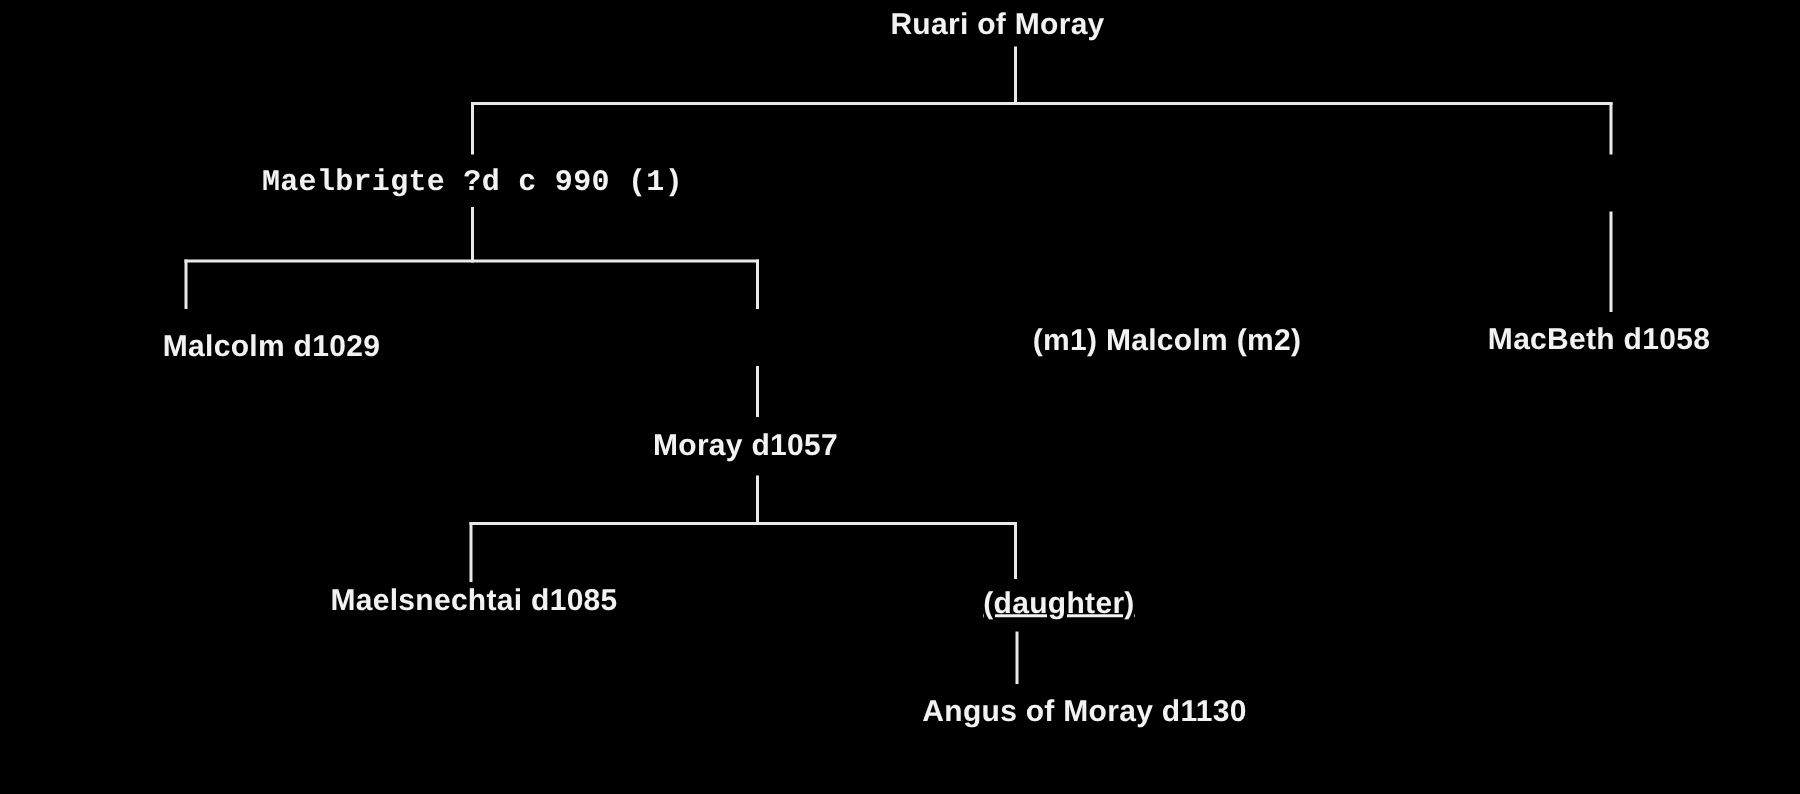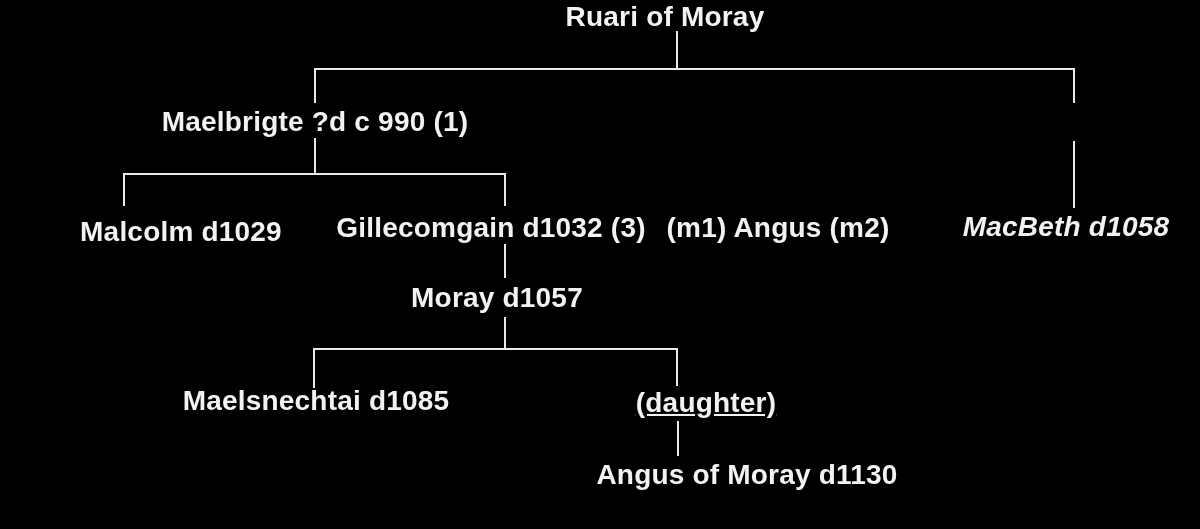--- a/index.html
+++ b/index.html
@@ -12,53 +12,52 @@
     position:relative;
     width:1200px;height:529px;
     background:var(--background);
     overflow:hidden;
     font-family:"Liberation Sans", sans-serif;
   }
   .node{
     position:absolute;
     transform:translate(-50%,-50%);
     color:var(--text);
-    font-size:28px;
+    font-size:20px;
     font-weight:600;
     letter-spacing:0.2px;
     white-space:nowrap;
     text-align:center;
   }
   .connector{
     position:absolute;
     background:var(--line);
   }
   .h-line{height:2px;}
   .v-line{width:2px;}
 </style>
 </head>
 <body>
 
 <div id="canvas">
 
   <div class="node" style="left:665px;top:17px;">Ruari of Moray</div>
 
-  <div class="node" style="left:315px;top:122px;">Maelbrigte ?d c 990 (1)</div>
+  <div class="node" style="left:315px;top:122px;font-family:Liberation Mono, monospace;">Maelbrigte ?d c 990 (1)</div>
 
   <div class="node" style="left:158px;top:232px;padding-left:46px;">Malcolm d1029</div>
-  <div class="node" style="left:491px;top:228px;">Gillecomgain d1032 (3)</div>
-  <div class="node" style="left:778px;top:228px;">(m1) Angus (m2)</div>
-  <div class="node" style="left:1066px;top:227px;font-style:italic;">MacBeth d1058</div>
+  <div class="node" style="left:778px;top:228px;">(m1) Malcolm (m2)</div>
+  <div class="node" style="left:1066px;top:227px;">MacBeth d1058</div>
 
   <div class="node" style="left:497px;top:298px;">Moray d1057</div>
 
   <div class="node" style="left:316px;top:401px;text-align:center;">Maelsnechtai d1085</div>
   <div class="node" style="left:706px;top:403px;text-decoration:underline;">(daughter)</div>
 
-  <div class="node" style="left:747px;top:475px;text-align:center;">Angus of Moray d1130</div>
+  <div class="node" style="left:723px;top:475px;text-align:center;">Angus of Moray d1130</div>
 
   <div class="connector v-line" style="left:676px;top:31px;height:38px;"></div>
   <div class="connector h-line" style="left:314px;top:68px;width:761px;"></div>
   <div class="connector v-line" style="left:314px;top:68px;height:35px;"></div>
   <div class="connector v-line" style="left:1073px;top:68px;height:35px;"></div>
 
   <div class="connector v-line" style="left:314px;top:138px;height:37px;"></div>
   <div class="connector h-line" style="left:123px;top:173px;width:383px;"></div>
   <div class="connector v-line" style="left:123px;top:173px;height:33px;"></div>
   <div class="connector v-line" style="left:504px;top:173px;height:33px;"></div>

